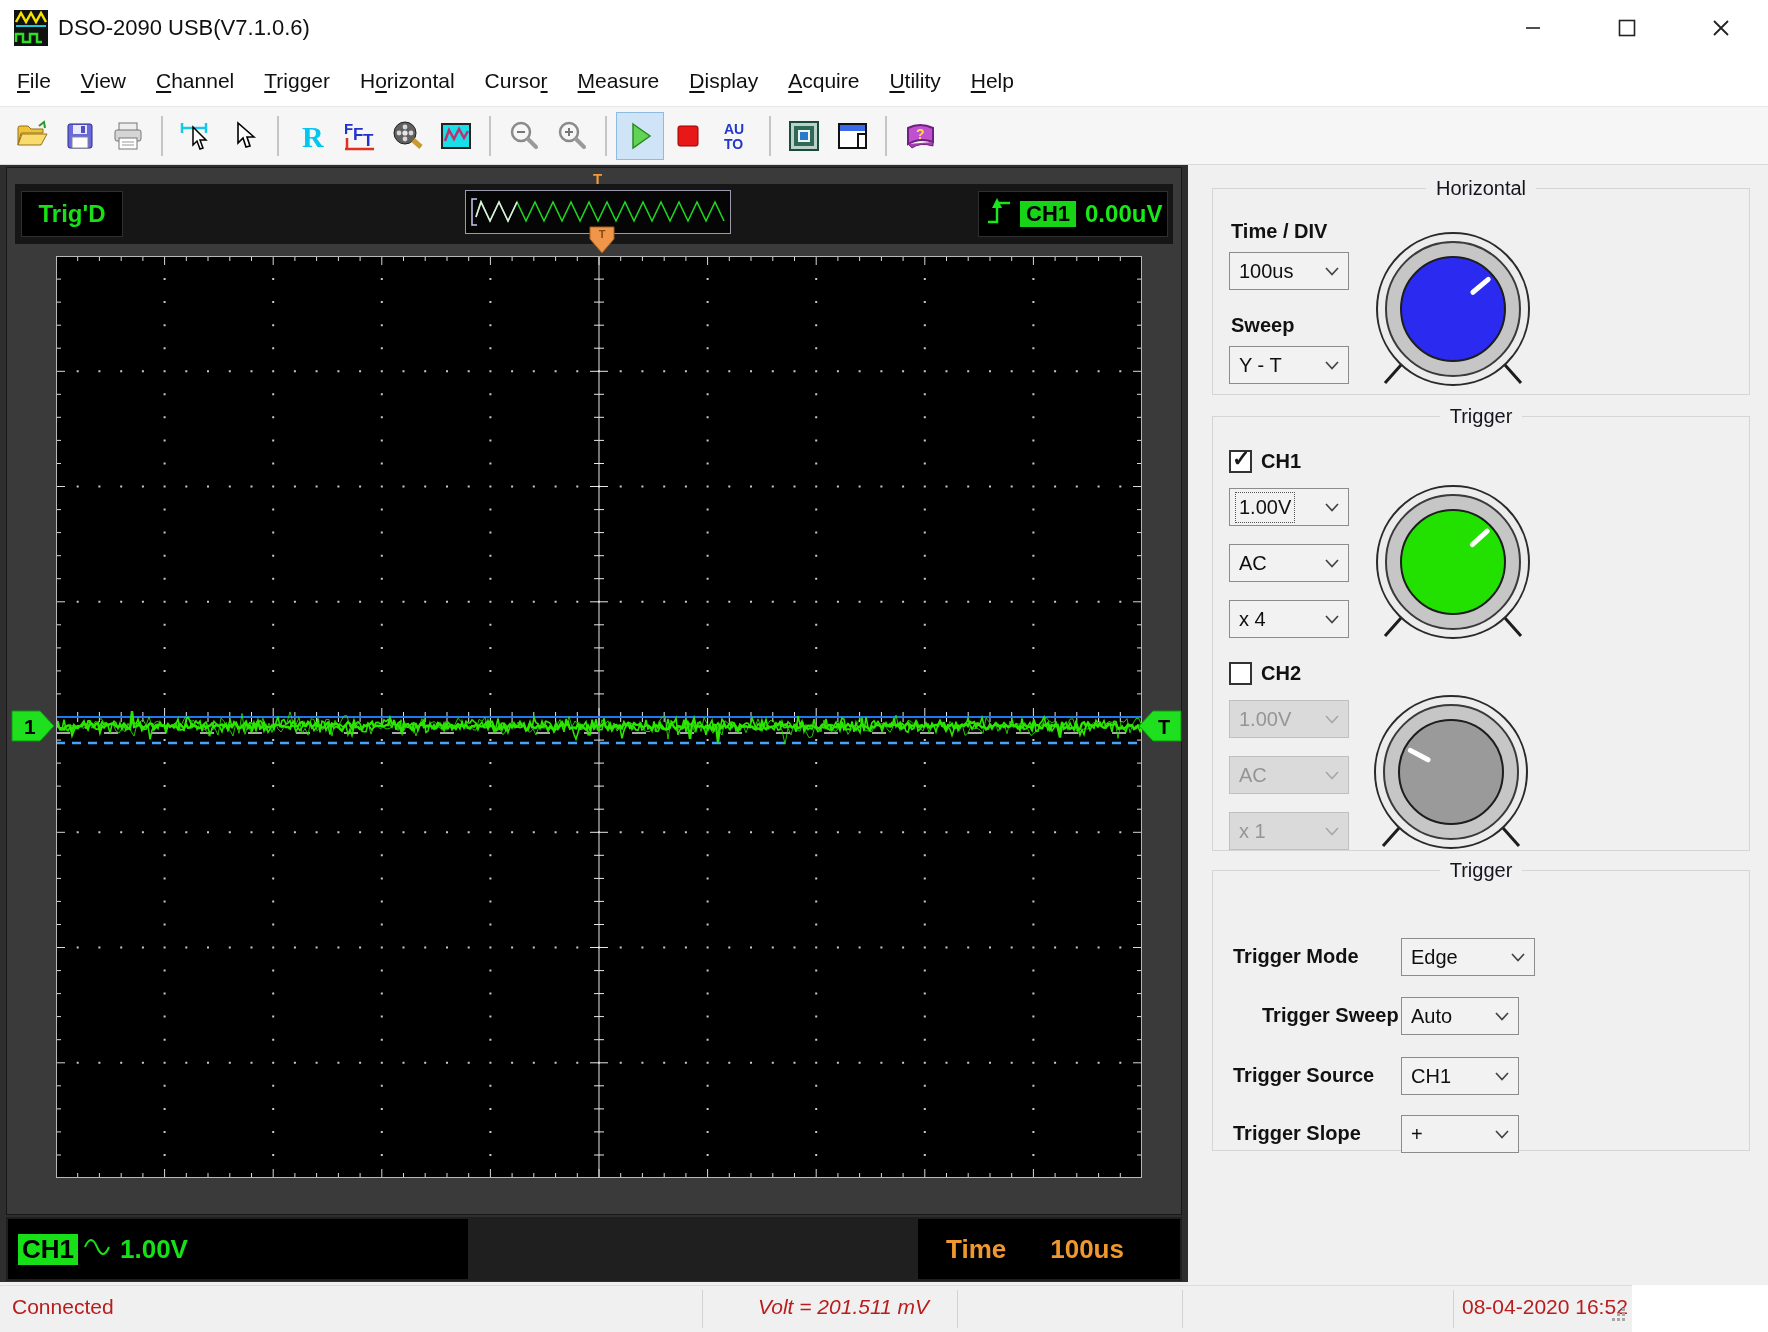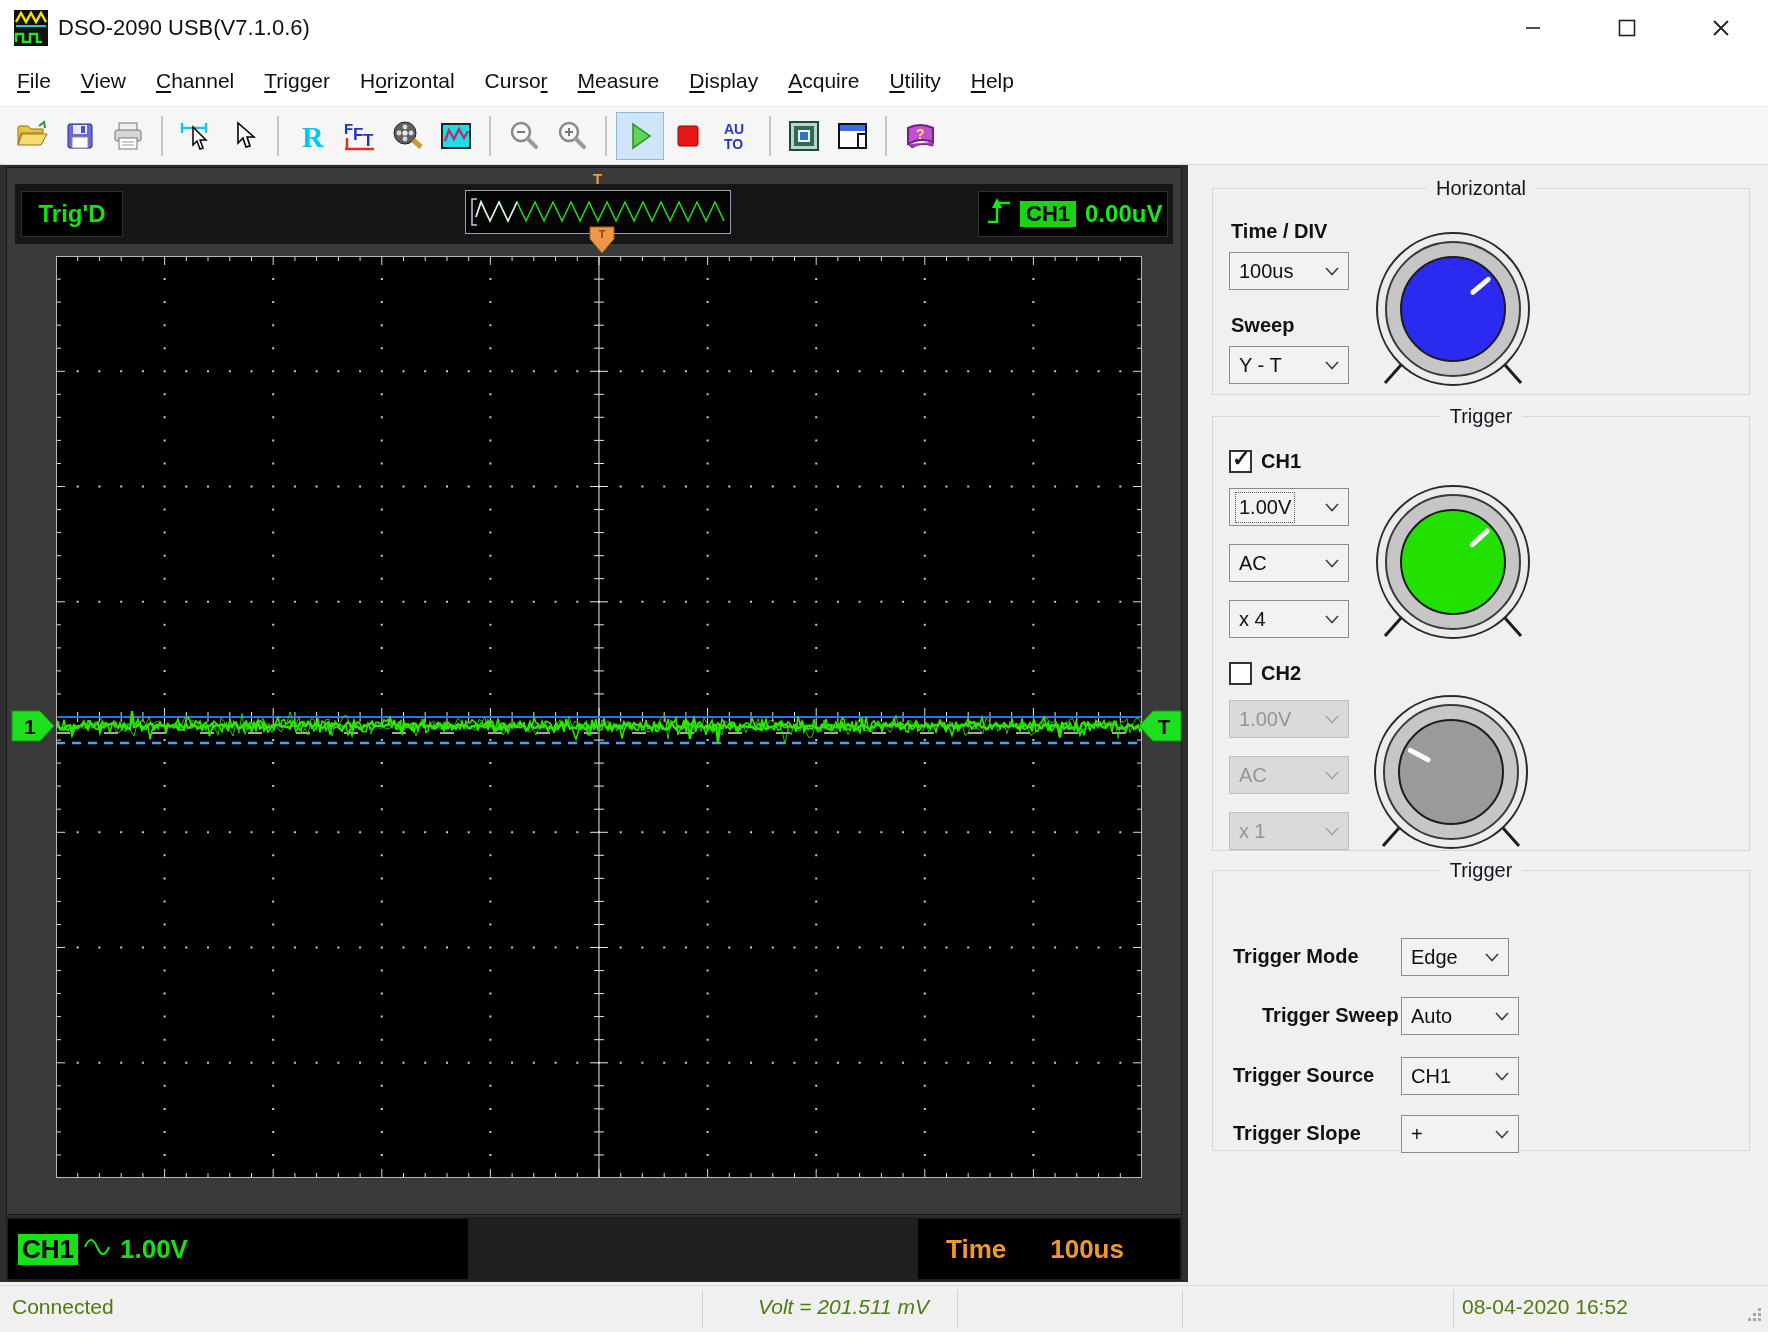--- a/index.html
+++ b/index.html
@@ -49,21 +49,21 @@
   .sel .chev{color:#444;}
   .sel.disabled{background:#dadada;color:#959595;border-color:#bfbfbf;}
   .sel.disabled .chev{color:#a8a8a8;}
   .sel.focused .selval{outline:1px dotted #555;outline-offset:3px;}
   .cbrow{position:absolute;display:flex;align-items:center;gap:9px;}
   .cb{width:23px;height:23px;background:#fff;border:2px solid #333;box-sizing:border-box;position:relative;}
   .cb.checked::after{content:"\2713";position:absolute;left:1px;top:-6px;font-size:22px;font-weight:bold;color:#1a1a1a;}
   .cbl{font-size:20px;font-weight:600;color:#111;}
   .knob{position:absolute;width:164px;height:164px;}
   
-  .statusbar{position:absolute;left:0;top:1285px;width:1768px;height:47px;background:#f0f0f0;border-top:1px solid #dcdcdc;box-sizing:border-box;font-size:21px;color:#4d7c0f;}
+  .statusbar{position:absolute;left:0;top:1285px;width:1632px;height:47px;background:#f0f0f0;border-top:1px solid #dcdcdc;box-sizing:border-box;font-size:21px;color:#b91c1c;}
   .sbitem{position:absolute;top:9px;}
   .sbsep{position:absolute;top:4px;width:1px;height:38px;background:#d2d2d2;}
   .grip{position:absolute;right:6px;bottom:5px;}
 </style>
 </head>
 <body>
 
 <div id="app">
 
   <div class="titlebar">
@@ -402,21 +402,21 @@
               <circle cx="82" cy="82" r="76" fill="#ececec" stroke="#2a2a2a" stroke-width="2"></circle>
               <circle cx="82" cy="82" r="67" fill="#c6c6c6" stroke="#3a3a3a" stroke-width="2"></circle>
               <circle cx="82" cy="82" r="52" fill="#9a9a9a" stroke="#1d1d1d" stroke-width="2"></circle>
               <line x1="59.04336258566791" y1="69.79373936756683" x2="41.38441072848937" y2="60.404308111849005" stroke="#fff" stroke-width="5" stroke-linecap="round"></line>
             </svg></div>
       </fieldset>
 
       <fieldset id="trigfs" style="left:18px;top:694px;width:538px;height:292px;">
         <legend>Trigger</legend>
       <span class="flabel" style="left: 20px; top: 63px;">Trigger Mode</span>
-          <div class="sel" style="left: 188px; top: 56px; width: 108px;">
+          <div class="sel" style="left: 188px; top: 56px; width: 134px;">
             <span class="selval">Edge</span>
             <svg class="chev" width="14" height="9" viewBox="0 0 14 9">
               <polyline points="1,1 7,7.5 13,1" fill="none" stroke="currentColor" stroke-width="1.7"></polyline>
             </svg>
           </div>
           <span class="flabel" style="left: 20px; top: 122px; margin-left: 29px;">Trigger Sweep</span>
           <div class="sel" style="left: 188px; top: 115px; width: 118px;">
             <span class="selval">Auto</span>
             <svg class="chev" width="14" height="9" viewBox="0 0 14 9">
               <polyline points="1,1 7,7.5 13,1" fill="none" stroke="currentColor" stroke-width="1.7"></polyline>

